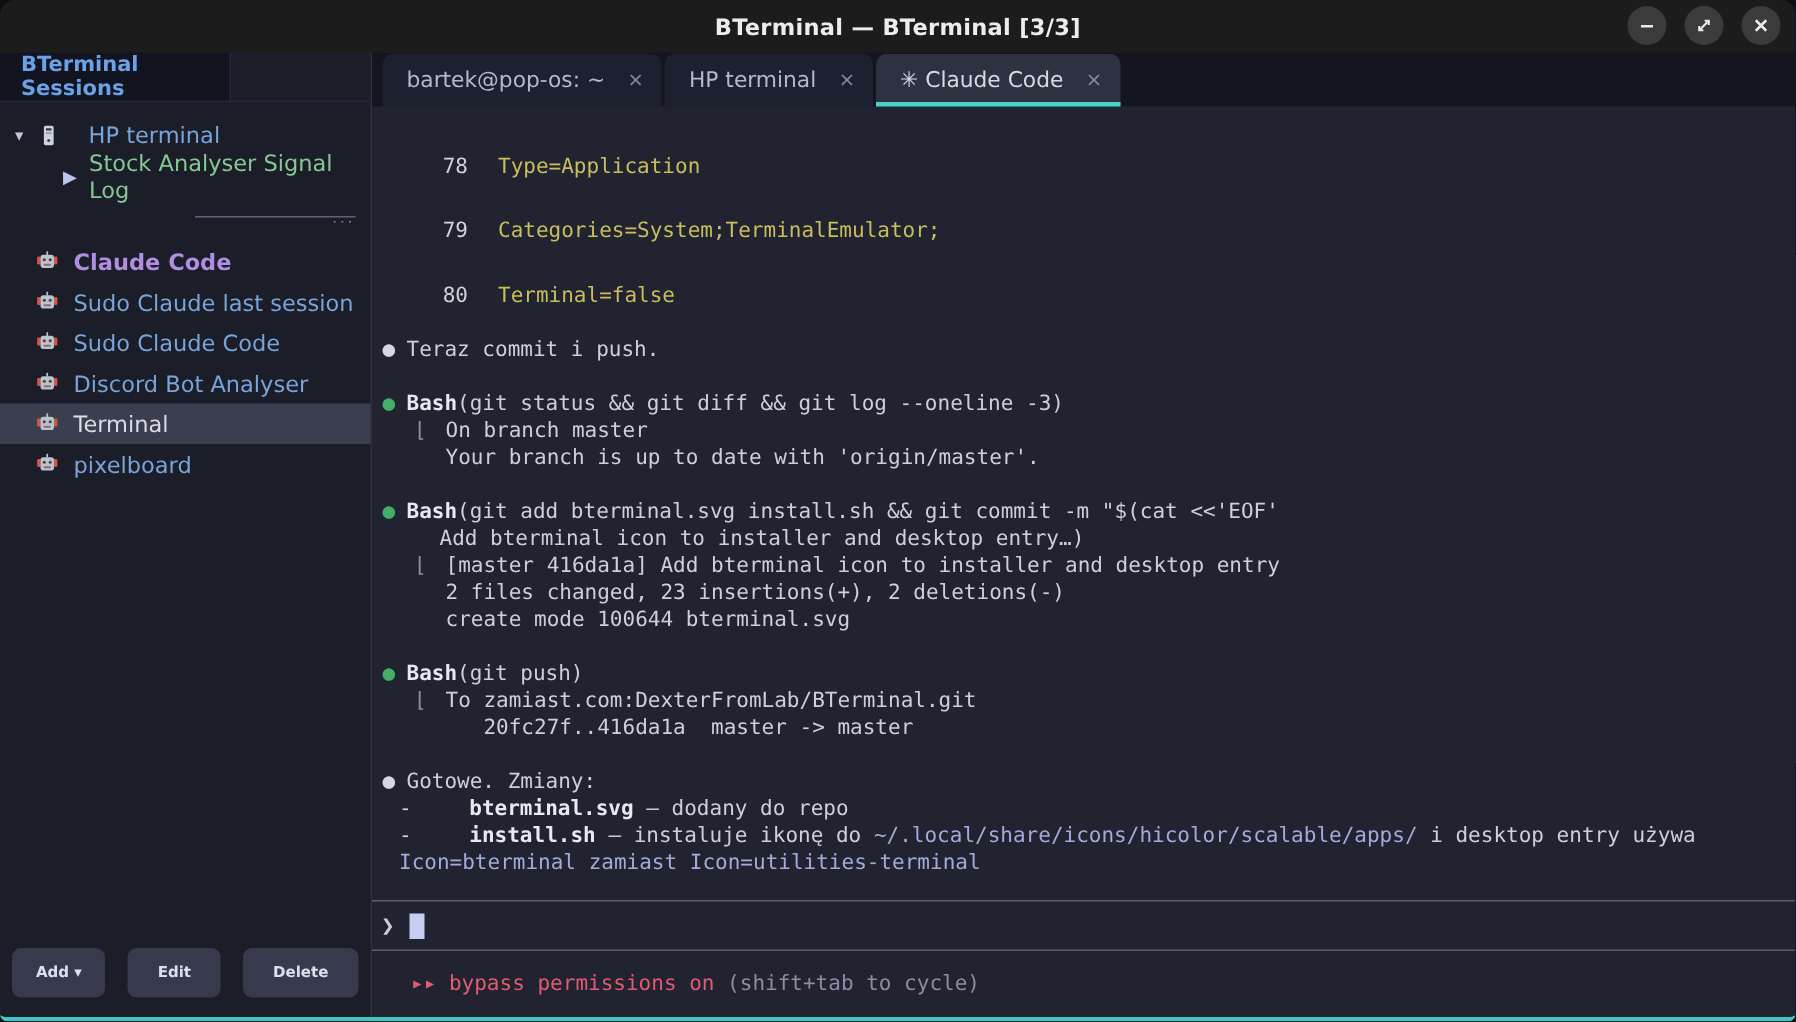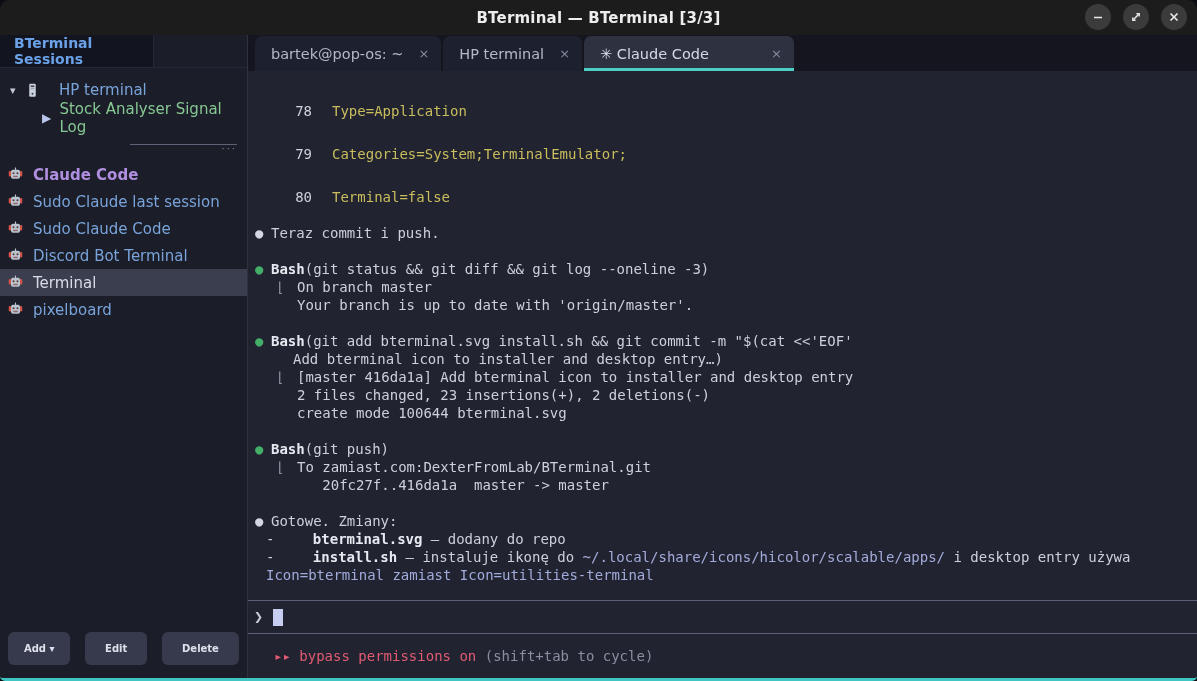--- a/index.html
+++ b/index.html
@@ -35,40 +35,40 @@
   .tree-row{height:28px;display:flex;align-items:center;padding-left:10px;cursor:pointer;}
   .expander{color:#c3c7d4;font-size:11px;width:16px;}
   .tree-label{color:#79a4da;font-size:15px;margin-left:8px;}
   .tree-child{height:28px;display:flex;align-items:center;padding-left:42px;cursor:pointer;}
   .play{color:#b9c5ec;font-size:12px;width:18px;}
   .child-label{color:#86c893;font-size:15px;}
   .side-divider{margin:12px 10px 4px 130px;display:flex;flex-direction:column;align-items:flex-end;}
   .side-divider .line{width:100%;border-top:1px solid #5e6277;}
   .side-divider .dots{color:#7c8094;font-size:10px;line-height:8px;letter-spacing:2px;}
   .session-list{margin-top:4px;}
-  .s-row{height:27px;display:flex;align-items:center;padding-left:8px;cursor:pointer;}
+  .s-row{height:27px;display:flex;align-items:center;padding-left:24px;cursor:pointer;}
   .s-row.selected{background:#3b3e4e;}
   .s-icon{width:16px;height:15px;margin-right:9px;display:flex;align-items:center;}
   .s-label{font-size:15px;color:#79a4da;}
   .s-label.purple{color:#b08fe0;font-weight:bold;}
   .s-row.selected .s-label{color:#d9dbe6;}
   .side-spacer{flex:1;}
   .side-buttons{flex:0 0 49px;display:flex;align-items:center;padding:0 8px 10px 8px;gap:15px;}
   .sbtn{background:#373a4c;color:#dde0ec;font-size:10px;font-weight:bold;
     border:none;border-radius:6px;height:33px;display:flex;align-items:center;justify-content:center;cursor:pointer;
     font-family:"DejaVu Sans","Liberation Sans",sans-serif;}
   .sbtn.add{width:64px;} .sbtn.edit{width:63px;} .sbtn.delete{width:79px;}
   
   .main{flex:1;display:flex;flex-direction:column;min-width:0;}
   .tabbar{height:36px;flex:0 0 36px;background:#14151f;display:flex;align-items:stretch;padding-left:7px;gap:2px;}
   .tab{display:flex;align-items:center;padding:0 12px 0 16px;background:#1d202e;
     border-radius:7px 7px 0 0;cursor:pointer;position:relative;margin-top:1px;}
   .tab-label{color:#b4b8c7;font-size:14.5px;white-space:pre;}
   .tab-close{color:#878ca0;font-size:13px;margin-left:15px;cursor:pointer;}
-  .tab.active{background:#2d3140;gap:47px;}
+  .tab.active{background:#2d3140;}
   .tab.active .tab-label{color:#d6d9e5;}
   .tab.active::after{content:"";position:absolute;left:0;right:0;bottom:0;height:3px;background:#4ccfc7;}
   
   .terminal{flex:1;background:#212330;display:flex;flex-direction:column;min-height:0;
     font-family:"DejaVu Sans Mono","Liberation Mono",monospace;font-size:14px;line-height:18px;color:#ccd0dd;}
   .t-content{flex:1;padding:6px 8px 0 4px;overflow:hidden;}
   .t-block{margin-bottom:18px;}
   .t-line{white-space:pre;}
   .lnum{display:inline-block;width:60px;text-align:right;color:#d0d2da;margin-top:25px;}
   .lcode{margin-left:20px;color:#c9bd5c;}
@@ -205,21 +205,21 @@
             <svg viewBox="0 0 16 16" width="15" height="15">
               <rect x="0.8" y="4.2" width="2.5" height="5.8" rx="1" fill="#d4544a"></rect>
               <rect x="12.7" y="4.2" width="2.5" height="5.8" rx="1" fill="#d4544a"></rect>
               <line x1="8" y1="0.6" x2="8" y2="3.2" stroke="#b9c4cf" stroke-width="1.2"></line>
               <rect x="3.2" y="3" width="9.6" height="9.4" rx="2" fill="#b9c4cf"></rect>
               <circle cx="5.9" cy="6.6" r="1.1" fill="#5b3a3e"></circle>
               <circle cx="10.1" cy="6.6" r="1.1" fill="#5b3a3e"></circle>
               <rect x="5.4" y="9.4" width="5.2" height="1.5" rx="0.7" fill="#96696d"></rect>
             </svg>
           </span>
-          <span class="s-label">Discord Bot Terminal</span>
+          <span class="s-label">Discord Bot Analyser</span>
         </div>
         <div class="s-row selected">
           <span class="s-icon">
             <svg viewBox="0 0 16 16" width="15" height="15">
               <rect x="0.8" y="4.2" width="2.5" height="5.8" rx="1" fill="#d4544a"></rect>
               <rect x="12.7" y="4.2" width="2.5" height="5.8" rx="1" fill="#d4544a"></rect>
               <line x1="8" y1="0.6" x2="8" y2="3.2" stroke="#b9c4cf" stroke-width="1.2"></line>
               <rect x="3.2" y="3" width="9.6" height="9.4" rx="2" fill="#b9c4cf"></rect>
               <circle cx="5.9" cy="6.6" r="1.1" fill="#5b3a3e"></circle>
               <circle cx="10.1" cy="6.6" r="1.1" fill="#5b3a3e"></circle>

